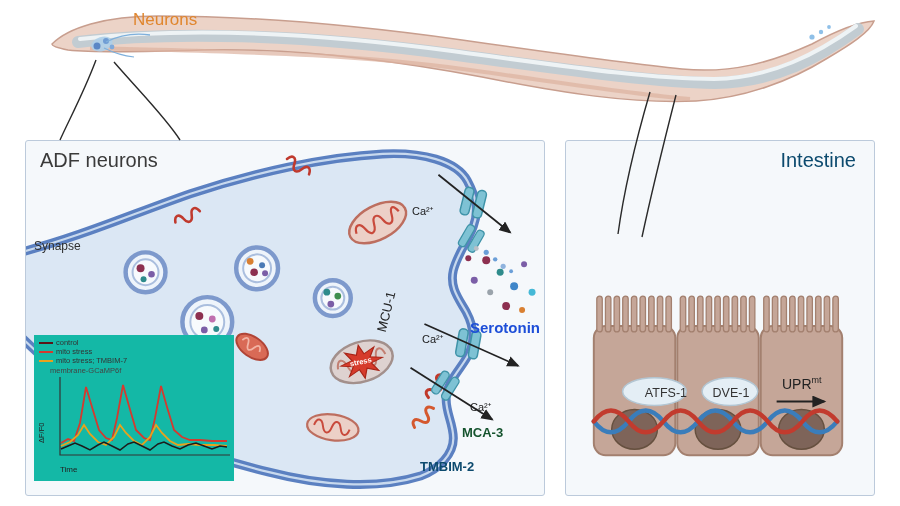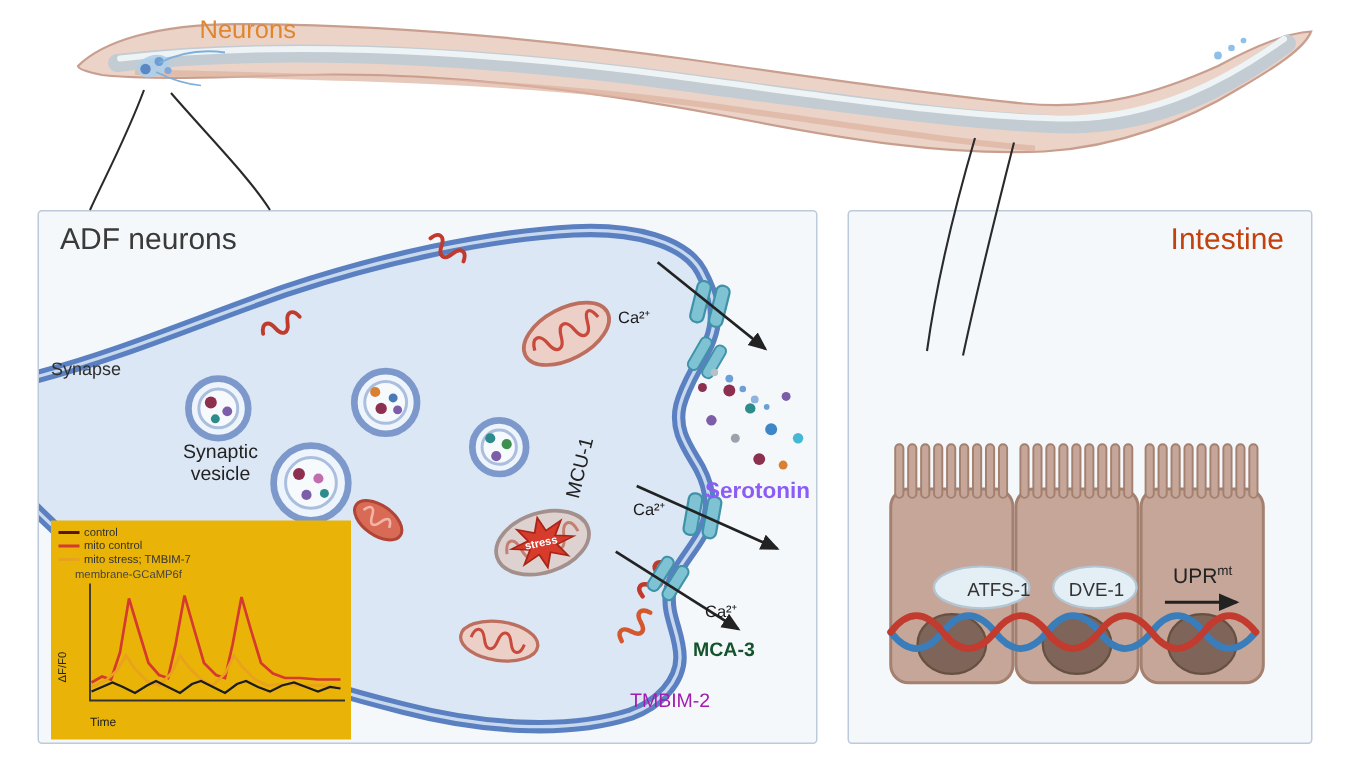--- a/index.html
+++ b/index.html
@@ -7,33 +7,33 @@
   .canvas{position:relative;width:900px;height:506px;background:#fff;overflow:hidden}
   .panel{position:absolute;background:#f5f8fb;border:1.5px solid #bccadb;border-radius:3px;overflow:hidden}
   .panel-adf{left:25px;top:140px;width:520px;height:356px}
   .panel-int{left:565px;top:140px;width:310px;height:356px}
   .fillsvg{position:absolute;left:0;top:0;width:100%;height:100%}
   .lbl{position:absolute;color:#2b2b2b;white-space:nowrap}
   .t-adf-title{left:14px;top:8px;font-size:20px;color:#3a3a3a}
   .t-synapse{left:8px;top:98px;font-size:12px;color:#2f2f2f}
   .t-vesicle{left:84px;top:152px;width:74px;text-align:center;font-size:13px;line-height:15px;color:#222;white-space:normal}
   .t-mcu1{left:334px;top:156px;width:56px;font-size:13px;color:#222;transform:rotate(-76deg)}
-  .t-serotonin{left:444px;top:178px;font-size:15px;font-weight:bold;color:#8b5cf6}
+  .t-serotonin{left:444px;top:178px;font-size:15px;font-weight:bold;color:#1d4ed8}
   .t-mca3{left:436px;top:284px;font-size:13px;font-weight:bold;color:#14532d}
-  .t-tmbim2{left:394px;top:318px;font-size:13px;font-weight:normal;color:#a21caf}
+  .t-tmbim2{left:394px;top:318px;font-size:13px;font-weight:bold;color:#0c4a6e}
   .t-ca{position:absolute;font-size:11px;color:#1a1a1a;white-space:nowrap}
   .ca-top{left:386px;top:62px}
   .ca-mid{left:396px;top:190px}
   .ca-bot{left:444px;top:258px}
-  .t-int-title{right:18px;top:8px;font-size:20px;color:#c2410c}
+  .t-int-title{right:18px;top:8px;font-size:20px;color:#0c4a6e}
   .t-atfs1{left:57px;top:245px;width:64px;text-align:right;font-size:12.5px;color:#333}
   .t-dve1{left:137px;top:245px;width:56px;text-align:center;font-size:12.5px;color:#333}
   .t-upr{left:216px;top:234px;font-size:14px;color:#222}
   .t-upr sup{font-size:9px}
-  .inset{position:absolute;left:8px;top:206px;width:200px;height:146px;background:#eab308}
+  .inset{position:absolute;left:8px;top:194px;width:200px;height:146px;background:#14b8a6}
   .legend{position:absolute;left:5px;top:3px;font-size:7.5px;color:#333}
   .leg-row{display:flex;align-items:center;gap:3px;line-height:9px}
   .sw{width:14px;height:2px;display:inline-block}
   .inset-sub{position:absolute;left:16px;top:31px;font-size:7.5px;color:#444}
   .plot{position:absolute;left:0;top:40px;width:200px;height:92px}
   .ylab{position:absolute;left:3px;top:108px;font-size:7.5px;color:#222;transform:rotate(-90deg);transform-origin:0 0;white-space:nowrap}
   .xlab{position:absolute;left:26px;top:130px;width:170px;text-align:left;font-size:8px;color:#222}
   .worm-svg{position:absolute;left:0;top:0;width:900px;height:506px;pointer-events:none;z-index:5}
   .t-neurons{position:absolute;left:133px;top:10px;font-size:17px;font-weight:normal;color:#e0862e;z-index:6}
 </style>
@@ -164,38 +164,37 @@
         <circle cx="500" cy="124" r="3" fill="#7b5ea7"></circle>
           <circle cx="452" cy="108" r="2.5" fill="#b9bfc6"></circle>
         <circle cx="508" cy="152" r="3.5" fill="#45b8d6"></circle>
           <circle cx="444" cy="118" r="3" fill="#8d3050"></circle>
         <circle cx="498" cy="170" r="3" fill="#d98032"></circle>
       </g>
     </svg>
 
     <span class="lbl t-adf-title">ADF neurons</span>
     <span class="lbl t-synapse">Synapse</span>
-    <span class="lbl t-vesicle">Synaptic vesicle</span>
     <span class="lbl t-mcu1">MCU-1</span>
     <span class="lbl t-serotonin">Serotonin</span>
     <span class="t-ca ca-top">Ca²⁺</span>
     <span class="t-ca ca-mid">Ca²⁺</span>
     <span class="t-ca ca-bot">Ca²⁺</span>
     <span class="lbl t-mca3">MCA-3</span>
     <span class="lbl t-tmbim2">TMBIM-2</span>
 
     <div class="inset">
       <div class="legend">
         <div class="leg-row">
             <span class="sw" style="background:#5a1518"></span>
             <span>control</span>
           </div>
         <div class="leg-row">
             <span class="sw" style="background:#d43a2f"></span>
-            <span>mito control</span>
+            <span>mito stress</span>
           </div>
         <div class="leg-row">
             <span class="sw" style="background:#e8a21d"></span>
             <span>mito stress; TMBIM-7</span>
           </div>
       </div>
       <div class="inset-sub">membrane-GCaMP6f</div>
       <svg class="plot" viewBox="0 0 200 92" preserveAspectRatio="none">
         <path d="M26,2 L26,80 L196,80" fill="none" stroke="#333" stroke-width="1.2"></path>
         <polyline fill="none" stroke="#d43a2f" stroke-width="1.8" points="27,68 34,64 40,66 46,48 52,12 58,32 65,55 72,63 78,65 83,43 89,10 95,31 102,55 110,63 116,65 121,43 127,11 133,32 140,55 148,62 156,65 166,65 178,66 193,66"></polyline>

